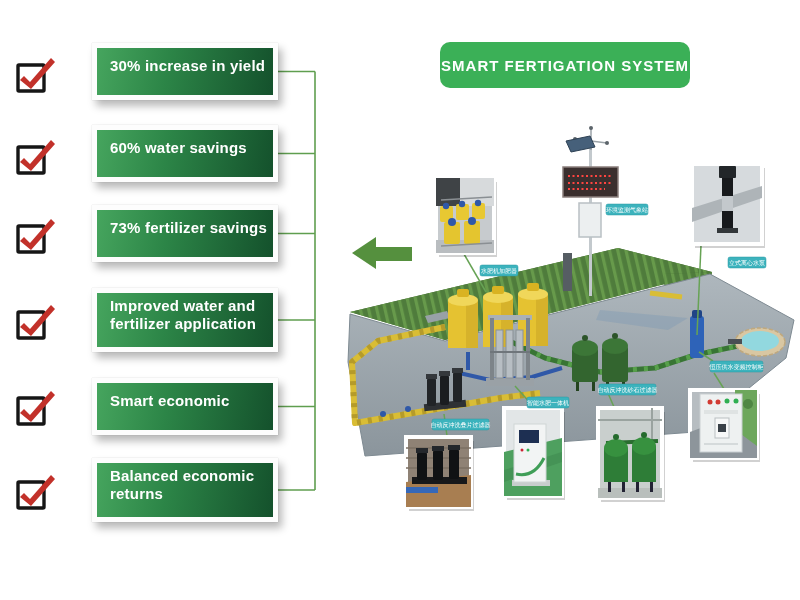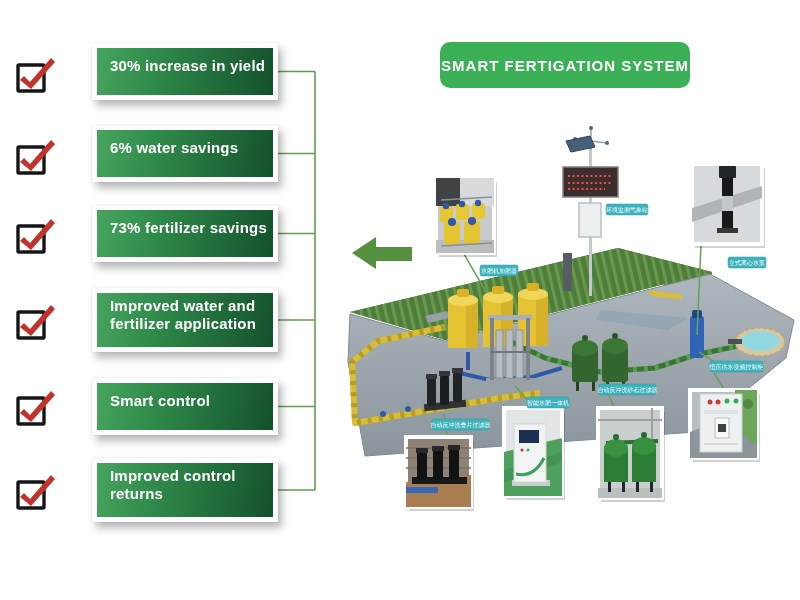--- a/index.html
+++ b/index.html
@@ -371,35 +371,35 @@
     <use href="#chk-icon"></use>
   </svg>
 
 <div class="banner" style="top:43px;height:57px">
   <div class="banner-core">
       <span>30% increase in yield</span>
     </div>
 </div>
 <div class="banner" style="top:125px;height:57px">
   <div class="banner-core">
-      <span>6% water savings</span>
+      <span>60% water savings</span>
     </div>
 </div>
 <div class="banner" style="top:205px;height:57px">
   <div class="banner-core">
       <span>73% fertilizer savings</span>
     </div>
 </div>
 <div class="banner" style="top:288px;height:64px">
   <div class="banner-core">
       <span>Improved water and fertilizer application</span>
     </div>
 </div>
 <div class="banner" style="top:378px;height:57px">
   <div class="banner-core">
-      <span>Smart control</span>
+      <span>Smart economic</span>
     </div>
 </div>
 <div class="banner" style="top:458px;height:64px">
   <div class="banner-core">
-      <span>Improved control returns</span>
+      <span>Balanced economic returns</span>
     </div>
 </div>
 
 </body></html>

